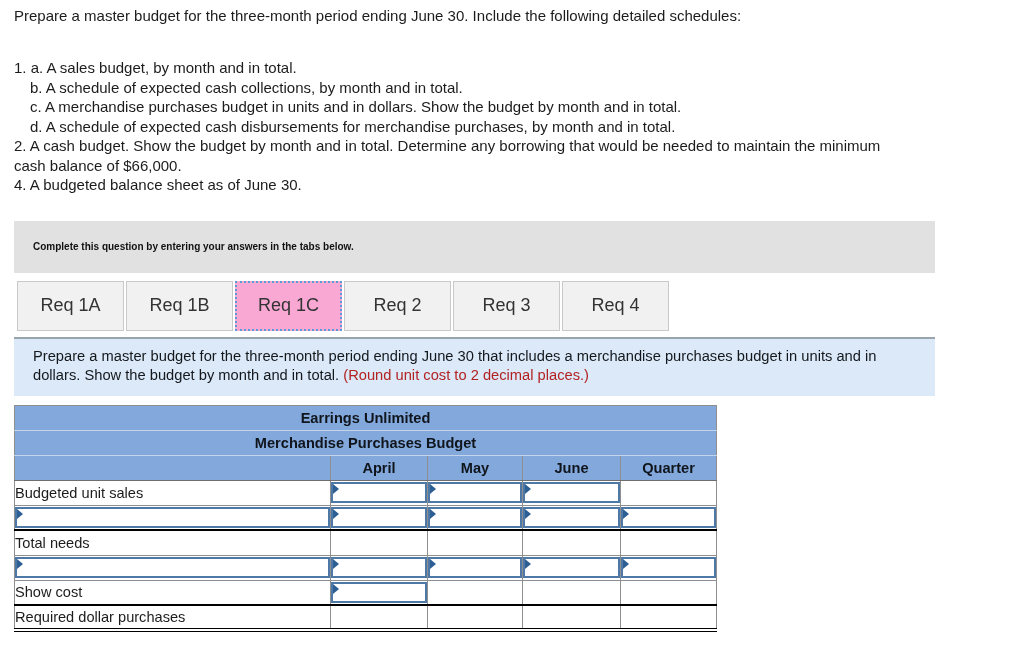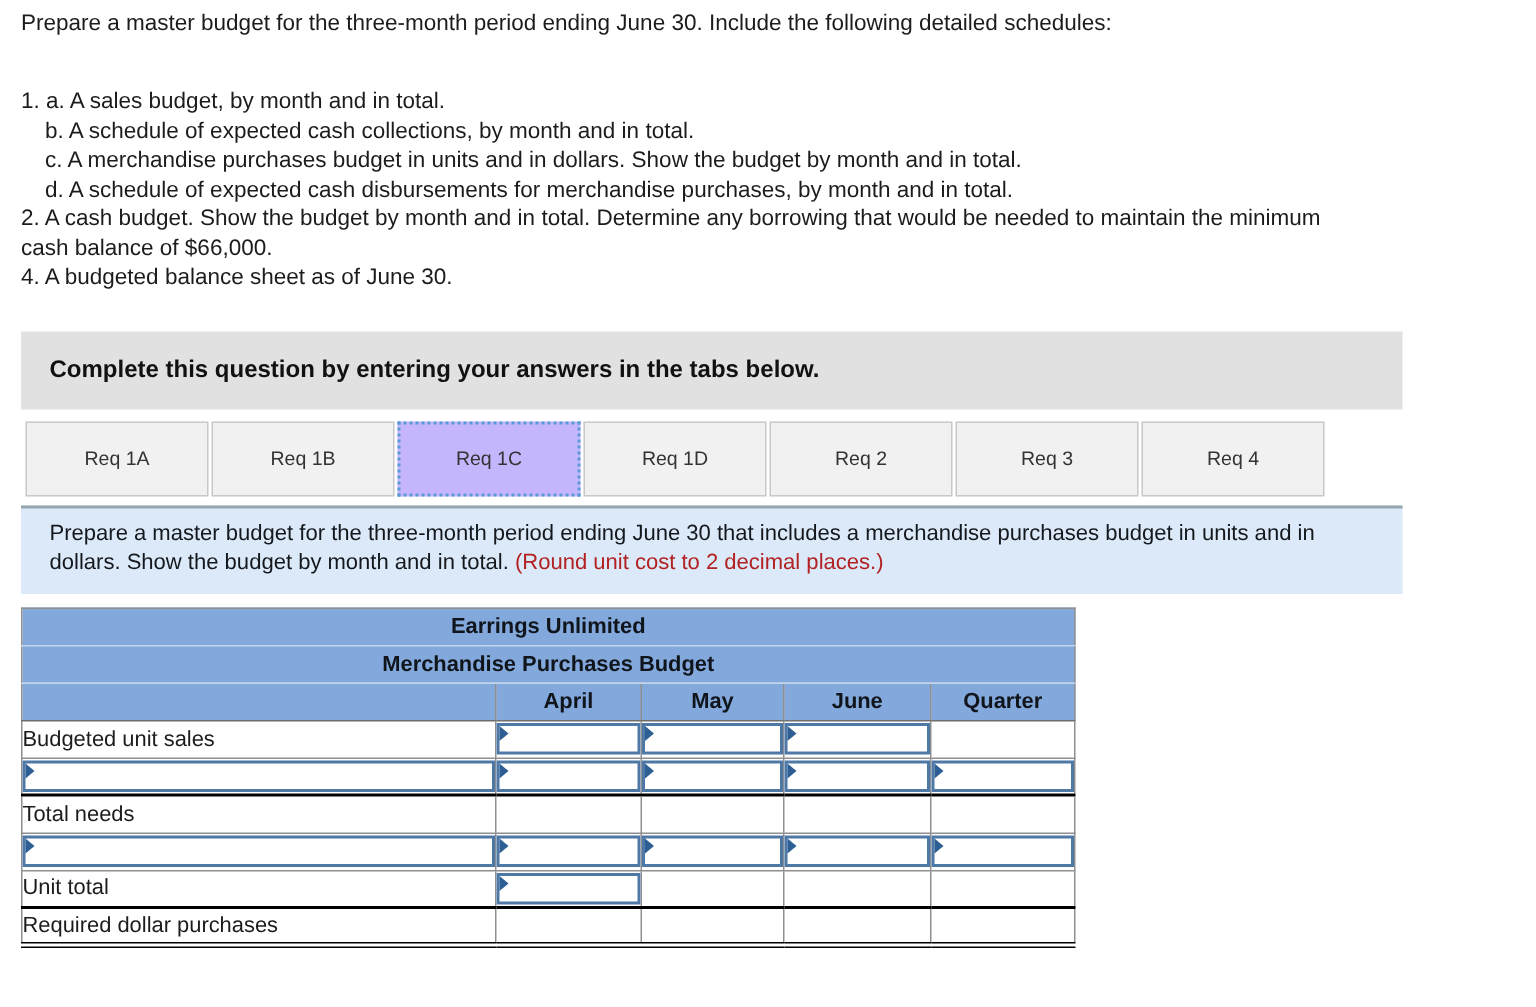--- a/index.html
+++ b/index.html
@@ -15,30 +15,30 @@
   .q-intro { line-height:20px; white-space:nowrap; }
   .q-lines { margin-top:32px; }
   .q-line { line-height:19.5px; white-space:nowrap; }
   .q-line.ind { padding-left:16px; }
 
   
   .banner {
     margin-top:26px; width:921px; height:52px; background:#e1e1e1;
     display:flex; align-items:center;
   }
-  .banner .banner-text { font-weight:bold; margin-left:19px; font-size:16px; color:#111; }
+  .banner .banner-text { font-weight:bold; margin-left:19px; font-size:10px; color:#111; }
 
   
   .tabs { margin-top:8px; margin-left:3px; display:flex; gap:2px; }
   .tab {
-    width:122px; height:50px; background:#f1f1f1; border:1px solid #c9c9c9;
+    width:107px; height:50px; background:#f1f1f1; border:1px solid #c9c9c9;
     display:flex; align-items:center; justify-content:center;
-    font-size:13px; color:#333; cursor:pointer;
-  }
-  .tab.active { background:#c4b5fd; border:2px dotted #5b9bd5; }
+    font-size:18px; color:#333; cursor:pointer;
+  }
+  .tab.active { background:#f9a8d4; border:2px dotted #5b9bd5; }
 
   
   .instruction {
     margin-top:6px; width:921px; background:#dbe9f8; border-top:2px solid #98a4ae;
     padding:8px 14px 10px 19px; line-height:19.5px; font-size:14.7px; color:#14181d;
   }
   .instruction .red { color:#b22222; }
 
   
   table.budget {
@@ -87,21 +87,20 @@
   </div>
 
   <div class="banner">
     <span class="banner-text">Complete this question by entering your answers in the tabs below.</span>
   </div>
 
   <div class="tabs">
     <div class="tab">Req 1A</div>
     <div class="tab">Req 1B</div>
     <div class="tab active">Req 1C</div>
-    <div class="tab">Req 1D</div>
     <div class="tab">Req 2</div>
     <div class="tab">Req 3</div>
     <div class="tab">Req 4</div>
   </div>
 
   <div class="instruction"><span>Prepare a master budget for the three-month period ending June 30 that includes a merchandise purchases budget in units and in dollars. Show the budget by month and in total. </span><span class="red">(Round unit cost to 2 decimal places.)</span></div>
 
   <table class="budget">
     <colgroup>
       <col style="width:316px">
@@ -204,21 +203,21 @@
           </td>
       <td>
             <div class="inputbox">
               <span class="tri"></span>
             </div>
           </td>
     </tr>
 
 
     <tr>
-      <td class="lbl">Unit total</td>
+      <td class="lbl">Show cost</td>
       <td>
             <div class="inputbox">
               <span class="tri"></span>
             </div>
           </td>
       <td></td>
       <td></td>
       <td></td>
     </tr>
 

